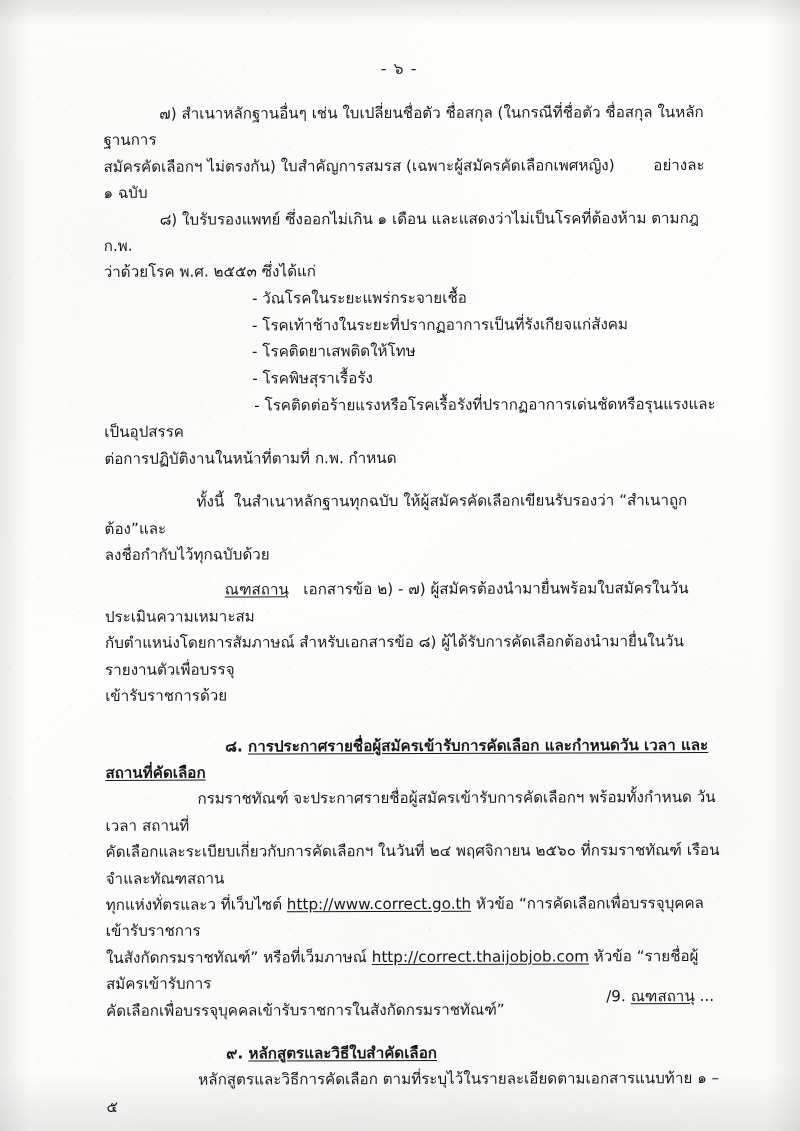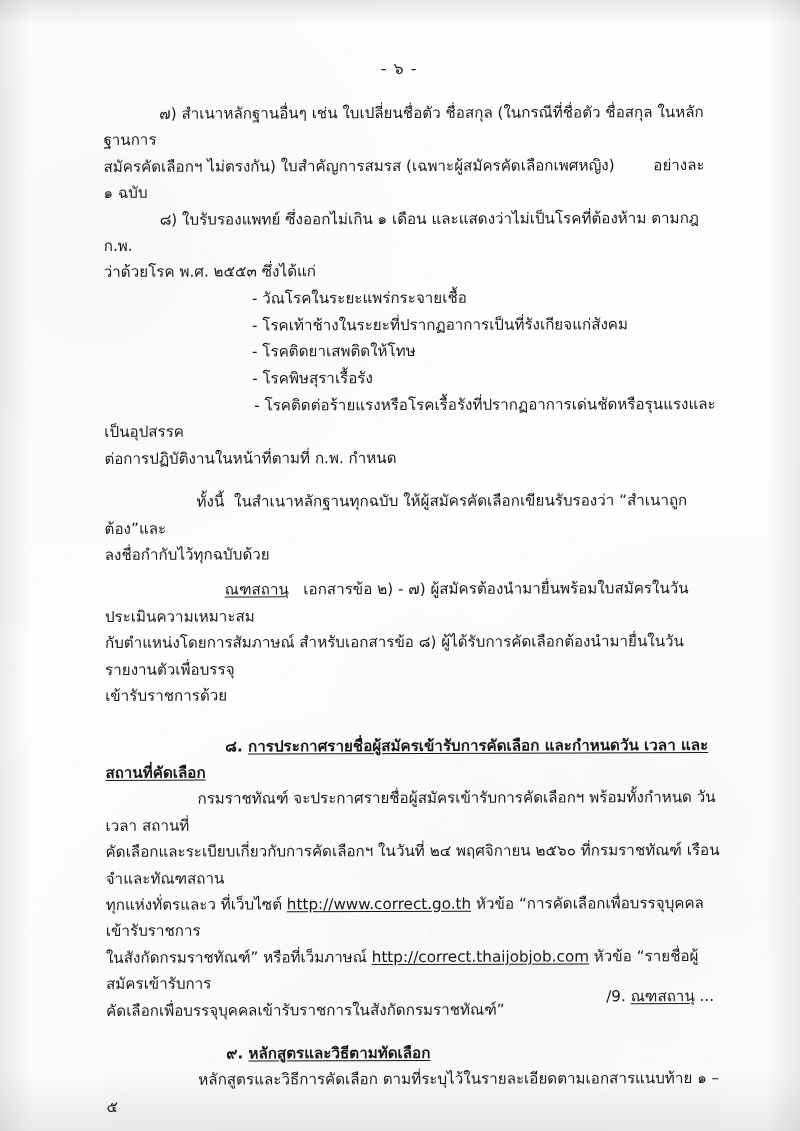--- a/index.html
+++ b/index.html
@@ -210,21 +210,21 @@
         <p class="line indent-2">กรมราชทัณฑ์ จะประกาศรายชื่อผู้สมัครเข้ารับการคัดเลือกฯ พร้อมทั้งกำหนด วัน เวลา สถานที่</p>
         <p class="line">คัดเลือกและระเบียบเกี่ยวกับการคัดเลือกฯ ในวันที่ ๒๔ พฤศจิกายน ๒๕๖๐ ที่กรมราชทัณฑ์ เรือนจำและทัณฑสถาน</p>
         <p class="line"><span>ทุกแห่งทั่ตรและว ที่เว็บไซต์ </span><a class="link nowrap" href="#">http://www.correct.go.th</a><span> หัวข้อ “การคัดเลือกเพื่อบรรจุบุคคลเข้ารับราชการ</span></p>
         <p class="line"><span>ในสังกัดกรมราชทัณฑ์” หรือที่เว็มภาษณ์ </span><a class="link nowrap" href="#">http://correct.thaijobjob.com</a><span> หัวข้อ “รายชื่อผู้สมัครเข้ารับการ</span></p>
         <p class="line">คัดเลือกเพื่อบรรจุบุคคลเข้ารับราชการในสังกัดกรมราชทัณฑ์”</p>
       </div>
 
       <div class="gap-md"></div>
 
       <div class="block">
-        <p class="line heading indent-3"><span>๙. </span><span class="u">หลักสูตรและวิธีตามทัดเลือก</span></p>
+        <p class="line heading indent-3"><span>๙. </span><span class="u">หลักสูตรและวิธีใบสำคัดเลือก</span></p>
         <p class="line indent-2">หลักสูตรและวิธีการคัดเลือก ตามที่ระบุไว้ในรายละเอียดตามเอกสารแนบท้าย ๑ – ๕</p>
       </div>
 
       <div class="gap-md"></div>
 
     </div>
 
     <div class="footer-note"><span>/9. </span><span class="u">ณฑสถานุ</span><span> ...</span></div>
 
   </div>

